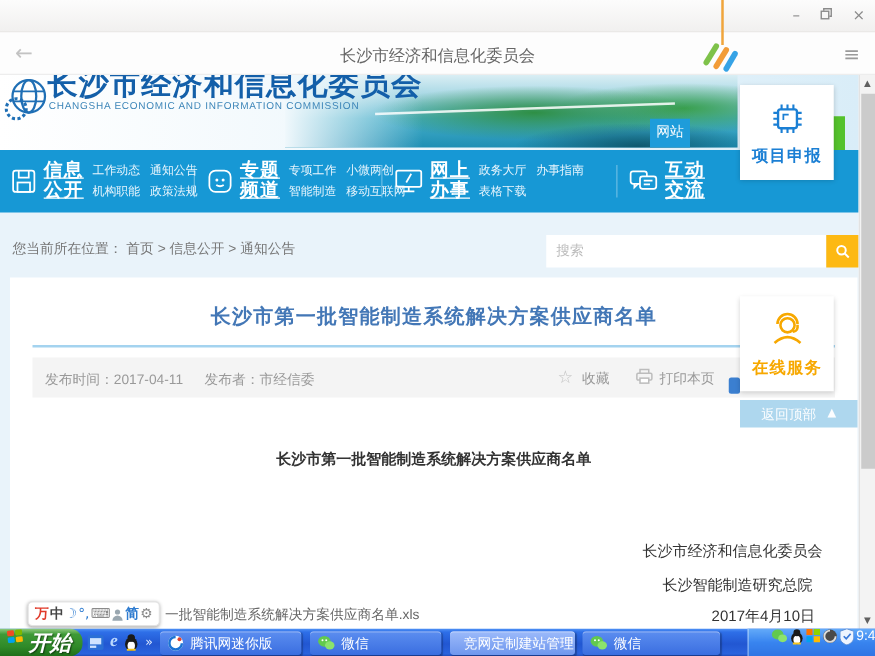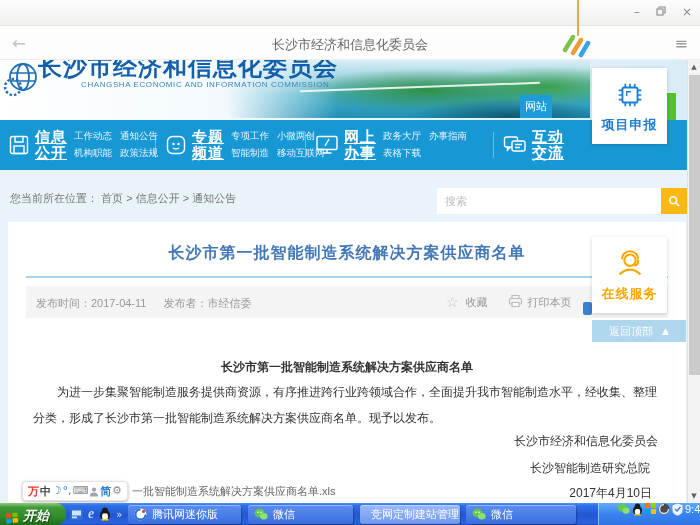--- a/index.html
+++ b/index.html
@@ -30,21 +30,21 @@
     background-image:
       radial-gradient(ellipse 140px 26px at 78% 98%, rgba(12,80,100,.85), transparent 70%),
       radial-gradient(ellipse 180px 30px at 55% 52%, #2e8f45 0%, transparent 72%),
       radial-gradient(ellipse 140px 28px at 88% 46%, #3aa04e 0%, transparent 72%),
       linear-gradient(180deg, #d9eef4 0%, #9fd4e2 32%, #46aec9 60%, #1e8fb4 100%); }
   .banner-bridge { position:absolute; left:300px; top:26px; width:240px; height:2px; background:rgba(255,255,255,.85); transform:rotate(-2deg); }
   .photo-fade { position:absolute; left:228px; top:0; width:110px; height:58px;
     background:linear-gradient(90deg,#f0f8fc, rgba(240,248,252,0)); }
   .site-logo { position:absolute; left:3px; top:-2px; }
   .org-cn { position:absolute; left:38px; top:-9px; font-size:24px; font-weight:bold; color:#135fa9; letter-spacing:1px; white-space:nowrap; }
-  .org-en { position:absolute; left:39px; top:20px; font-size:8px; color:#3c85b8; letter-spacing:.6px; white-space:nowrap;margin-left:42px; }
+  .org-en { position:absolute; left:39px; top:20px; font-size:8px; color:#3c85b8; letter-spacing:.6px; white-space:nowrap; }
   .home-tab { position:absolute; left:520px; top:35px; width:32px; height:23px; background:#1e9cda;
     color:#fff; font-size:11px; text-align:center; line-height:23px; z-index:5; }
   .green-strip { position:absolute; left:666px; top:33px; width:10px; height:27px; background:#55c22c; }
 
   
   .navbar { position:absolute; top:60px; left:0; width:687px; height:50px; background:#1798d5; }
   .nav-group { position:absolute; top:0; height:50px; display:flex; align-items:center; }
   .nav-icon { margin-right:5px; display:flex; }
   .nav-main { font-size:15px; font-weight:bold; color:#fff; line-height:16px; letter-spacing:1px;text-decoration:underline; }
   .nav-subs { display:flex; flex-direction:column; gap:4px; margin-left:7px; }
@@ -106,22 +106,22 @@
   .ime-wan { color:#e03a2a; font-weight:bold; }
   .ime-zh { color:#444; font-weight:bold; }
   .ime-blue { color:#2f7cd0; }
   .ime-gray { color:#8a8a8a; }
 
   
   .taskbar { position:absolute; left:0; top:503px; width:700px; height:22px;
     background:linear-gradient(180deg,#4f91f5 0%,#2e6fe8 12%,#2257d2 55%,#2a63de 92%,#1c46b0 100%); z-index:55; }
   .start-btn { position:absolute; left:0; top:0; width:66px; height:22px;
     background:linear-gradient(180deg,#8fca80 0%,#3f9a37 20%,#2f8a28 65%,#1e6f1a 100%);
-    border-radius:0 10px 10px 0; display:flex; align-items:flex-end; gap:4px; padding-left:5px;
-    color:#fff; font-style:italic; font-weight:bold; font-size:13px; text-shadow:1px 1px 1px rgba(0,0,0,.45); }
+    border-radius:0 10px 10px 0; display:flex; align-items:flex-start; gap:4px; padding-left:5px;
+    color:#fff; font-style:italic; font-weight:bold; font-size:17px; text-shadow:1px 1px 1px rgba(0,0,0,.45); }
   .quick-launch { position:absolute; left:70px; top:0; height:22px; display:flex; align-items:center; gap:5px; }
   .ql-ie { font-family:"Liberation Serif",serif; font-style:italic; font-weight:bold; font-size:14px; color:#bcd9ff; }
   .ql-more { color:#dce9ff; font-size:10px; }
   .task-btn { position:absolute; top:2px; height:19px; border-radius:3px; color:#fff; font-size:11px;
     display:flex; align-items:center; gap:5px; padding:0 6px; overflow:hidden; white-space:nowrap;
     background:linear-gradient(180deg,#5c8ef0,#3a6ee0); box-shadow:inset 0 1px rgba(255,255,255,.35), 1px 1px 1px rgba(0,0,0,.25); }
   .task-active { background:linear-gradient(180deg,#9cbafa,#6f97ee); }
   .tb1 { left:128px; width:113px; } .tb2 { left:248px; width:105px; } .tb3 { left:360px; width:100px; } .tb4 { left:466px; width:110px; }
   .tray { position:absolute; right:0; top:0; width:102px; height:22px;
     background:linear-gradient(180deg,#63aaf9 0%,#3884ef 50%,#2f74e4 100%);
@@ -306,21 +306,20 @@
               <path d="M4 4.5V1.5h7v3"></path>
                 <rect x="1.5" y="4.5" width="12" height="5.5" rx="1"></rect>
                 <rect x="4" y="8.5" width="7" height="4" fill="#fff"></rect>
             </svg>
           </span>
           <span>打印本页</span>
         </div>
         <div class="share-mini"></div>
       </div>
       <div class="body-heading">长沙市第一批智能制造系统解决方案供应商名单</div>
-      <div class="body-para">为进一步集聚智能制造服务提供商资源，有序推进跨行业跨领域合作，全面提升我市智能制造水平，经收集、整理分类，形成了长沙市第一批智能制造系统解决方案供应商名单。现予以发布。</div>
       <div class="sig sig1">长沙市经济和信息化委员会</div>
       <div class="sig sig2">长沙智能制造研究总院</div>
       <div class="sig sig-date">2017年4月10日</div>
       <a class="attachment">一批智能制造系统解决方案供应商名单.xls</a>
     </div>
   </div>
 
   <div class="float-card fc1">
     <svg width="34" height="34" viewBox="0 0 36 36" fill="none" stroke="#1b7fd4" stroke-width="2">
       <rect x="10" y="10" width="16" height="16" rx="2"></rect>

